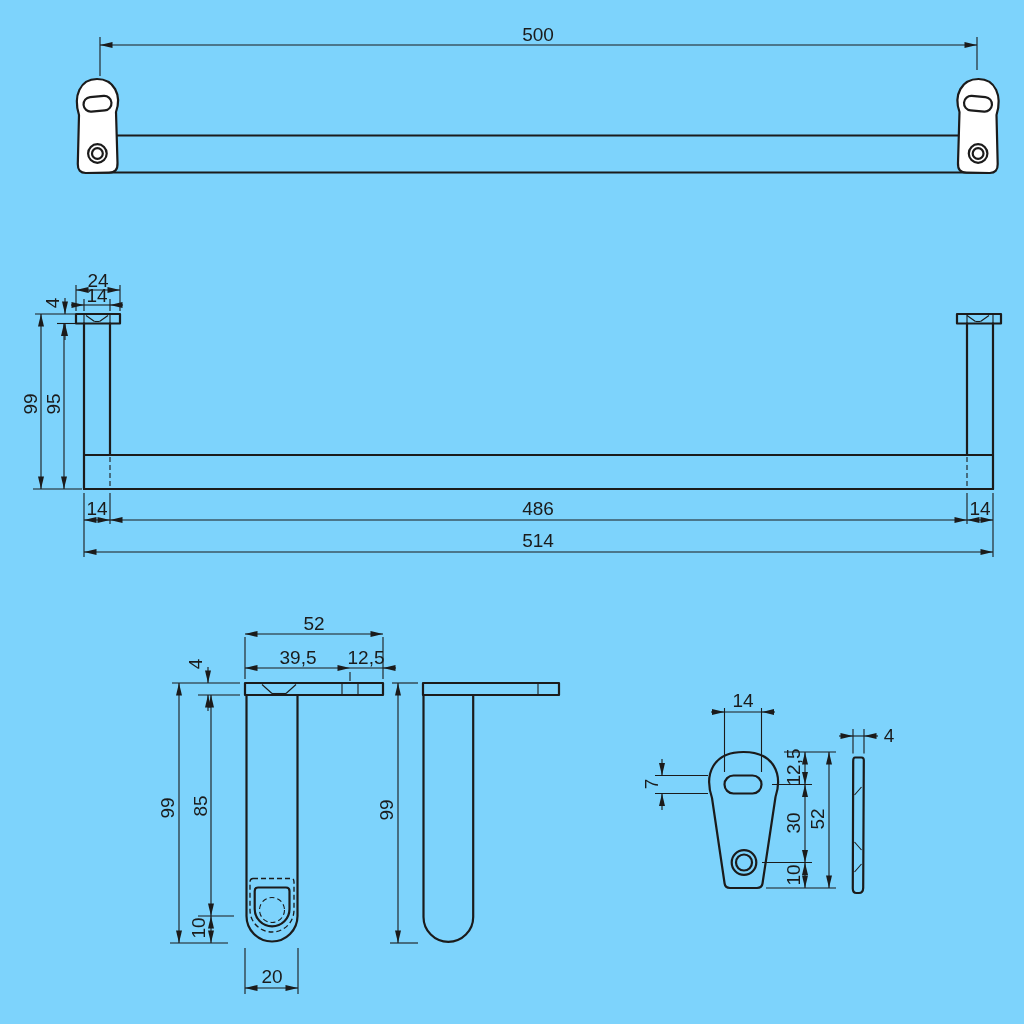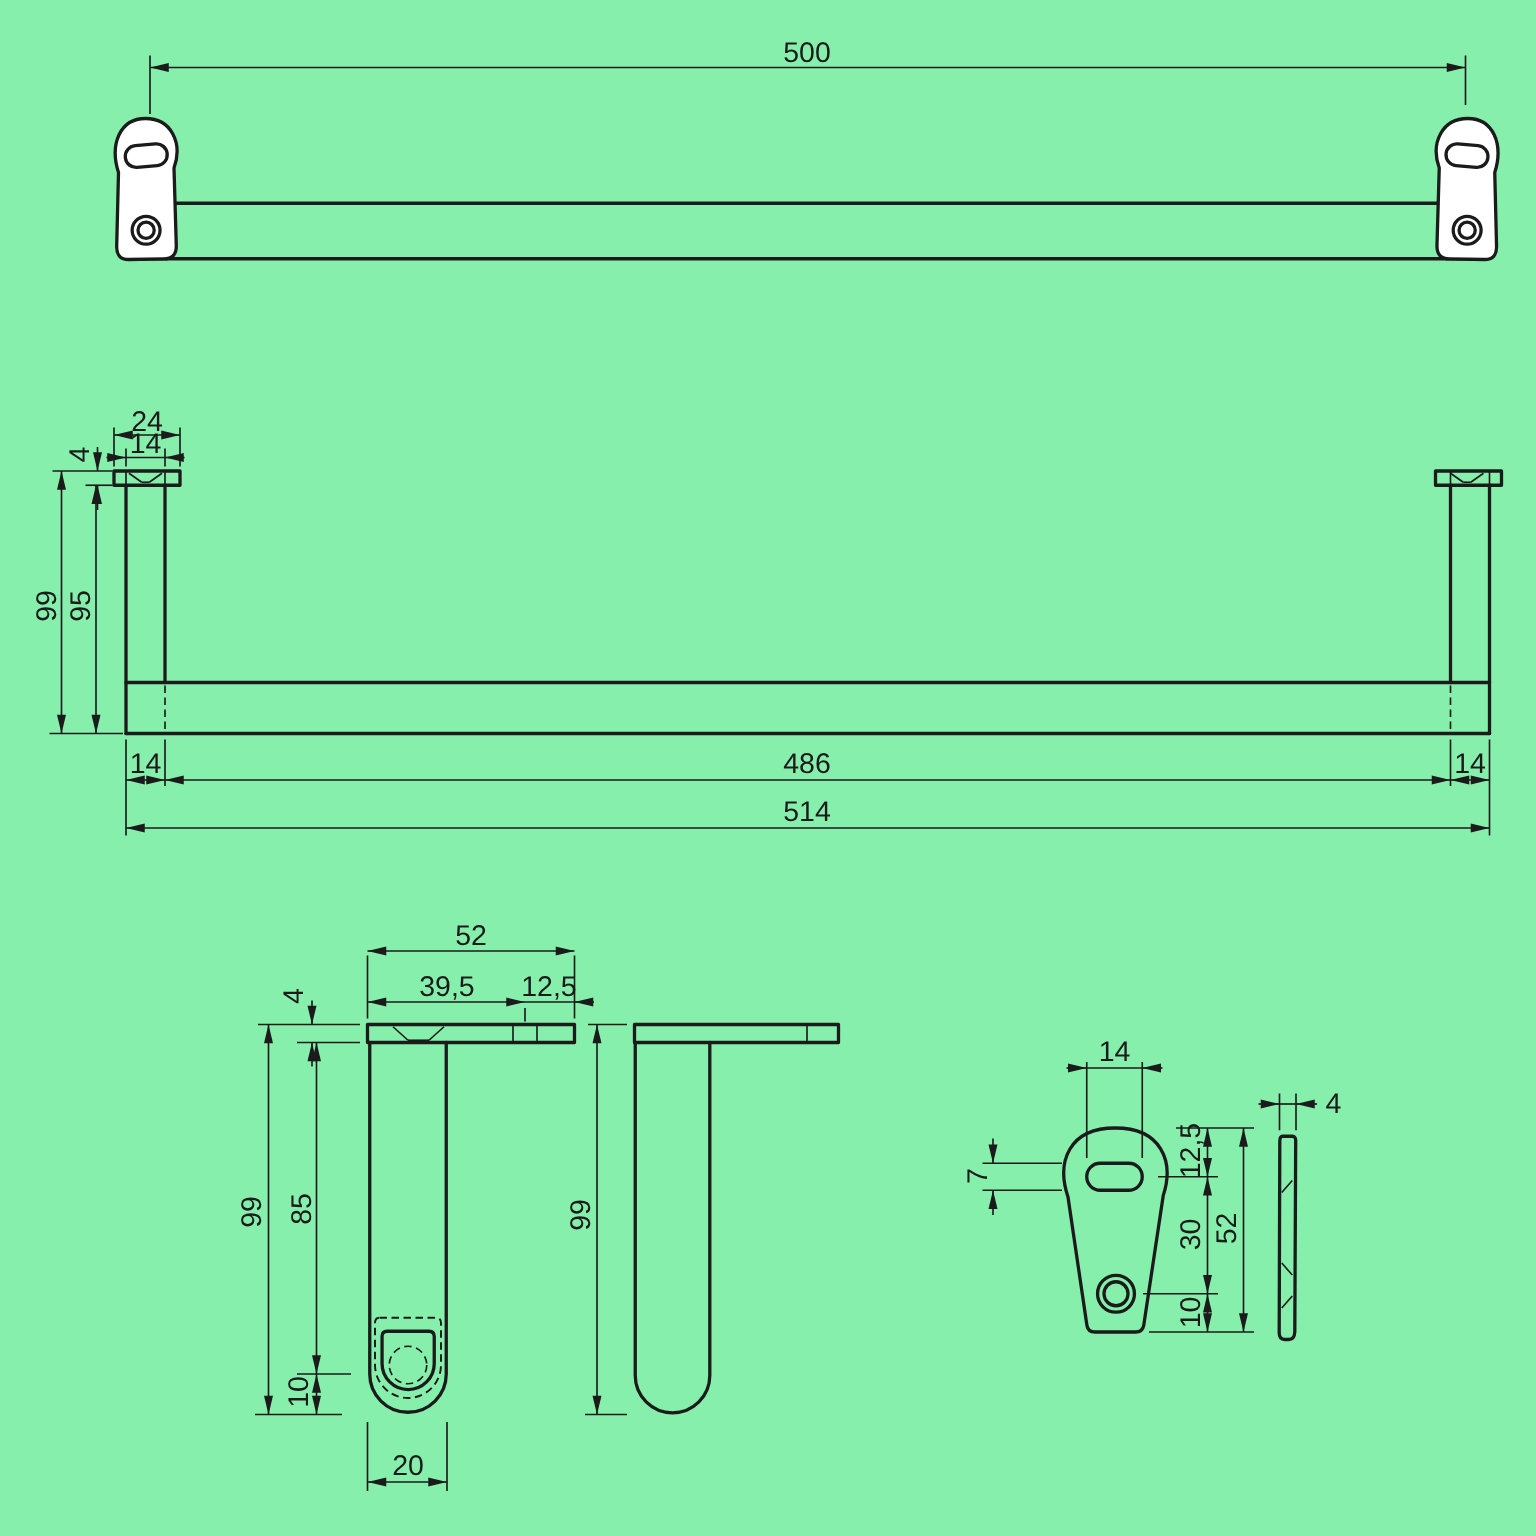--- a/index.html
+++ b/index.html
@@ -1,16 +1,16 @@
 <!DOCTYPE html>
 <html><head>
 <meta charset="utf-8">
 <style>
   html,body{margin:0;padding:0;background:#fff;}
-  .page{width:1024px;height:1024px;background:#86efac;position:relative;font-family:"Liberation Sans",sans-serif;}
+  .page{width:1024px;height:1024px;background:#7dd3fc;position:relative;font-family:"Liberation Sans",sans-serif;}
   svg text{font-family:"Liberation Sans",sans-serif;font-size:19px;fill:#1b1b1b;}
   .o{stroke:#1b1b1b;stroke-width:2.2;fill:none;stroke-linecap:round;stroke-linejoin:round;}
   .of{stroke:#1b1b1b;stroke-width:2.2;fill:#ffffff;stroke-linejoin:round;}
   .t{stroke:#1b1b1b;stroke-width:1.1;fill:none;}
   .td{stroke:#1b1b1b;stroke-width:1.1;fill:none;stroke-dasharray:5 3;}
   .od{stroke:#1b1b1b;stroke-width:1.3;fill:none;stroke-dasharray:5 3;}
 </style>
 </head>
 <body>
 

